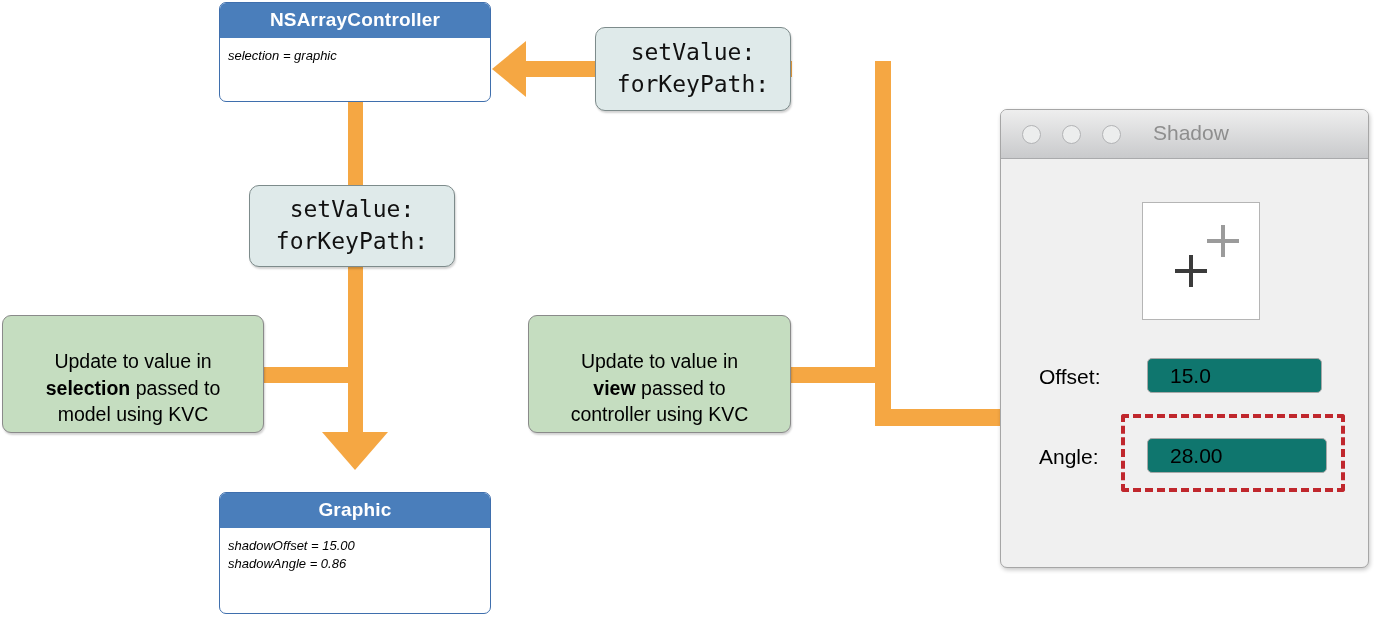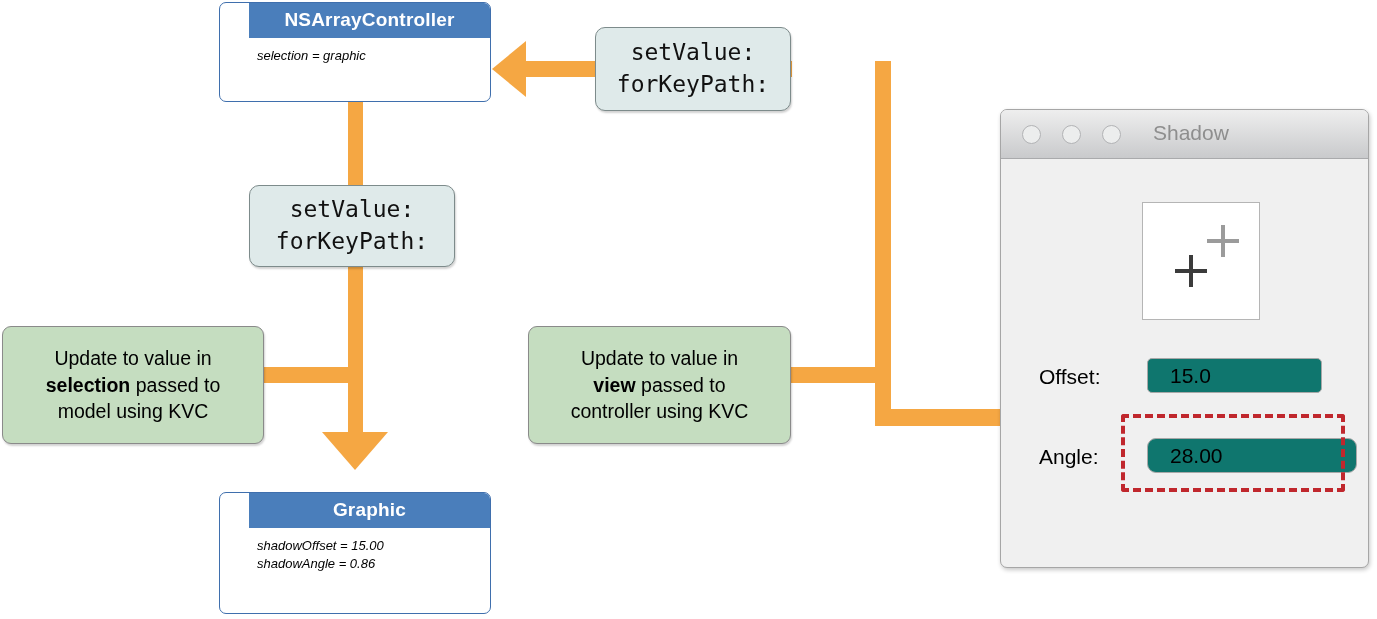--- a/index.html
+++ b/index.html
@@ -11,40 +11,40 @@
   .conn{position:absolute;background:#f5a743;}
   .arrow-down{position:absolute;width:0;height:0;
       border-left:33px solid transparent;border-right:33px solid transparent;
       border-top:38px solid #f5a743;}
   .arrow-left{position:absolute;width:0;height:0;
       border-top:28px solid transparent;border-bottom:28px solid transparent;
       border-right:34px solid #f5a743;}
 
   
   .classbox{position:absolute;border:1.5px solid #3f6fad;border-radius:7px;
-      background:#ffffff;overflow:hidden;box-sizing:border-box;padding-left:29px;}
+      background:#ffffff;overflow:hidden;box-sizing:border-box;}
   .classbox .hdr{background:#4a7ebb;color:#ffffff;font-weight:bold;
       font-size:19px;text-align:center;padding:6px 0 7px;letter-spacing:.2px;}
   .classbox .body{color:#000;font-size:13px;
       padding:9px 8px 10px;line-height:1.42;font-style:italic;}
 
   
   .msgbox{position:absolute;background:#dfeaea;border:1.5px solid #7d8b8b;
       border-radius:10px;box-sizing:border-box;display:flex;align-items:center;
       justify-content:center;
       font-family:"DejaVu Sans Mono","Liberation Mono",monospace;
       font-size:23px;line-height:1.38;color:#111;text-align:center;
       box-shadow:1px 2px 2px rgba(0,0,0,.18);}
 
   
   .notebox{position:absolute;background:#c5ddc0;border:1.5px solid #8a8a8a;
-      border-radius:9px;box-sizing:border-box;display:flex;align-items:center;
+      border-radius:9px;box-sizing:border-box;display:flex;align-items:flex-end;
       justify-content:center;font-size:19.5px;line-height:1.36;color:#000;
       text-align:center;padding:4px 8px;
-      box-shadow:1px 2px 2px rgba(0,0,0,.18);margin-top:11px;}
+      box-shadow:1px 2px 2px rgba(0,0,0,.18);}
   .notebox b{font-weight:bold;}
 
   
   .window{position:absolute;border:1px solid #a6a6a6;border-radius:7px;
       background:#f0f0f0;overflow:hidden;box-sizing:border-box;
       box-shadow:1px 2px 4px rgba(0,0,0,.22);}
   .titlebar{height:49px;box-sizing:border-box;
       background:linear-gradient(#eeeeee,#c9cacc);
       border-bottom:1px solid #a9aaac;position:relative;}
   .dot{position:absolute;top:15px;width:19px;height:19px;border-radius:50%;
@@ -141,18 +141,18 @@
       <div class="cross" style="left:32px;top:52px;width:32px;height:32px;">
         <i style="left:0;top:14px;width:32px;height:4px;background:#3b3b3b;"></i>
         <i style="left:14px;top:0;width:4px;height:32px;background:#3b3b3b;"></i>
       </div>
     </div>
 
     <div class="fieldlabel" style="left:38px;top:255px;">Offset:</div>
     <div class="textfield" style="left:146px;top:248px;width:175px;height:35px;">15.0</div>
 
     <div class="fieldlabel" style="left:38px;top:335px;">Angle:</div>
-    <div class="textfield" style="left:146px;top:328px;width:210px;height:35px;border-radius:9px;">28.00</div>
+    <div class="textfield" style="left:146px;top:328px;width:180px;height:35px;">28.00</div>
   </div>
 
   <div class="dashbox" style="left:1121px;top:414px;width:224px;height:78px;"></div>
 
 </div>
 
 </body></html>

